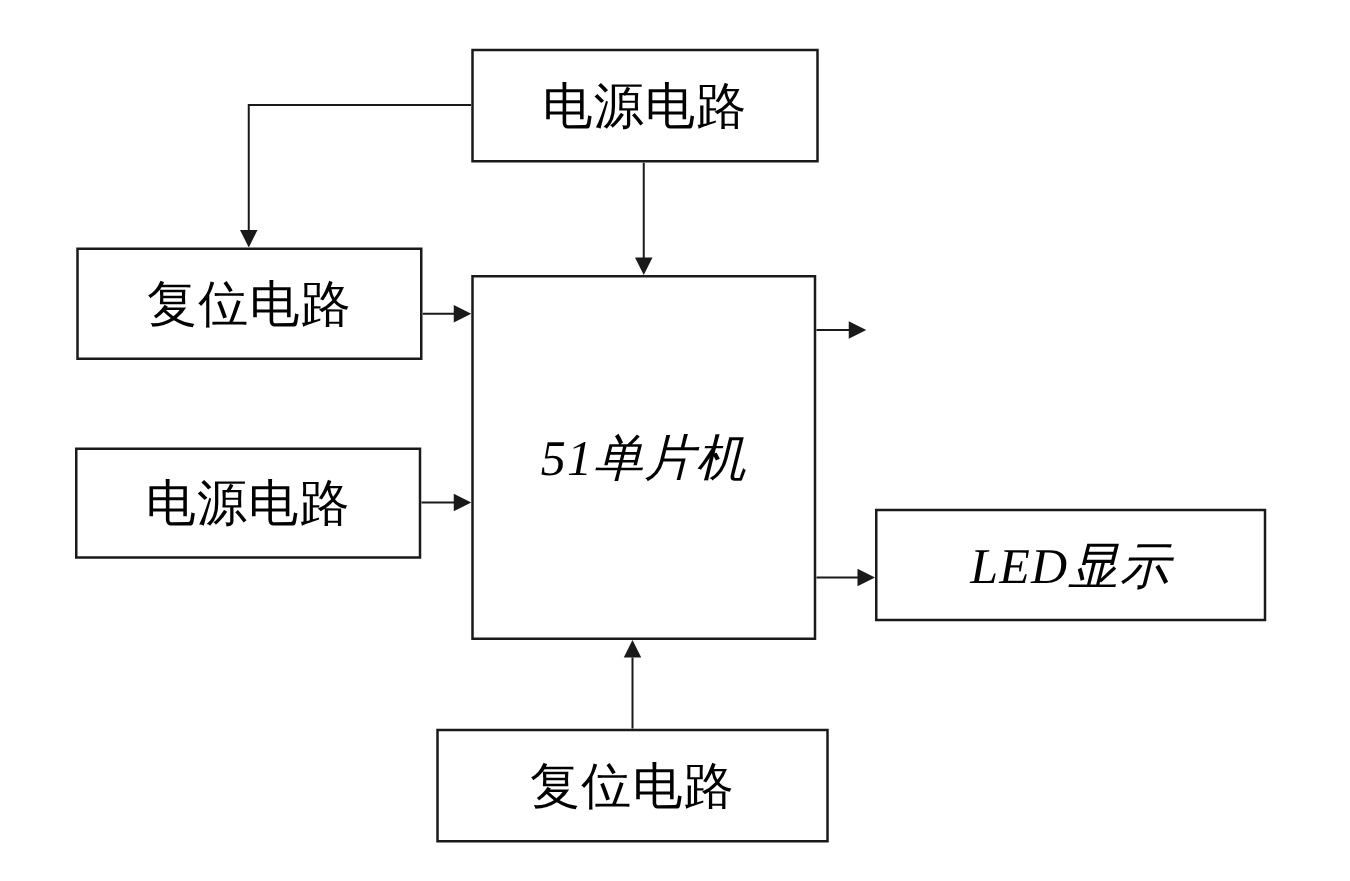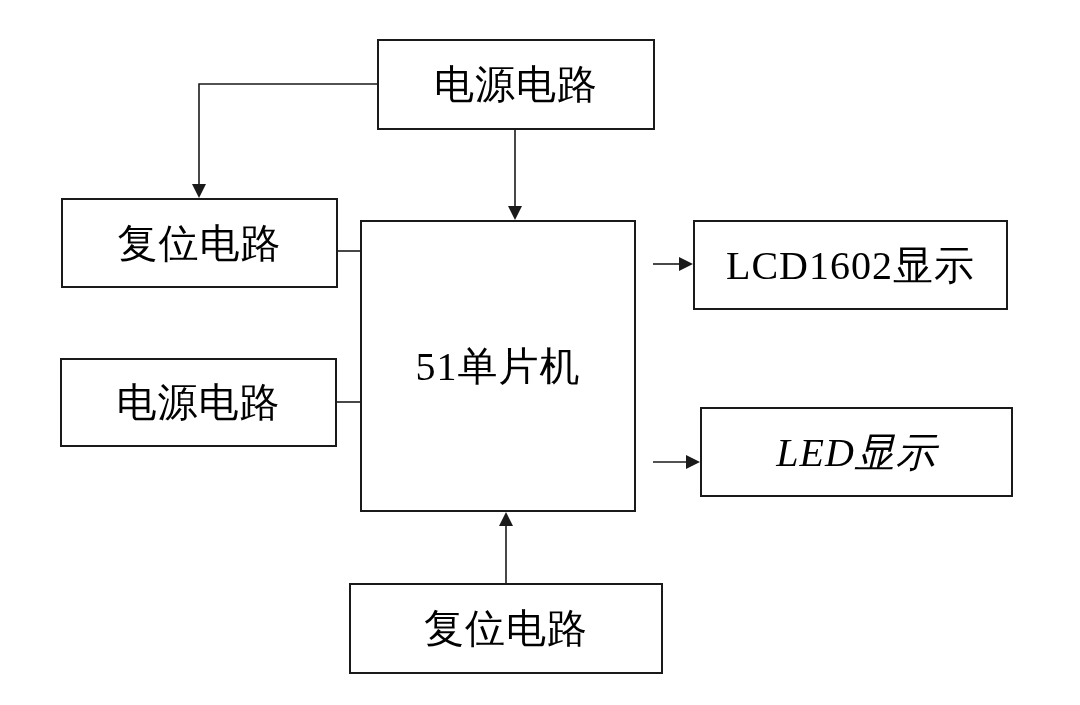--- a/index.html
+++ b/index.html
@@ -24,21 +24,21 @@
     align-items: center;
     justify-content: center;
     font-size: 40px;
     color: #000000;
     white-space: nowrap;
     letter-spacing: 1px;
   }
   .node-power   { left: 377px; top: 39px;  width: 278px; height: 91px; }
   .node-reset   { left: 61px;  top: 198px; width: 277px; height: 90px; }
   .node-crystal { left: 60px;  top: 358px; width: 277px; height: 89px; }
-  .node-mcu     { left: 360px; top: 220px; width: 276px; height: 292px; }
+  .node-mcu     { left: 377px; top: 220px; width: 276px; height: 292px; font-style: italic; }
   .node-lcd     { left: 693px; top: 220px; width: 315px; height: 90px; }
   .node-led     { left: 700px; top: 407px; width: 313px; height: 90px; font-style: italic; }
   .node-keys    { left: 349px; top: 583px; width: 314px; height: 91px; }
   .wires {
     position: absolute;
     left: 0; top: 0;
     width: 1080px;
     height: 705px;
     pointer-events: none;
   }
@@ -78,23 +78,20 @@
   </div>
 
   <div class="node node-crystal">
     <span>电源电路</span>
   </div>
 
   <div class="node node-mcu">
     <span>51单片机</span>
   </div>
 
-  <div class="node node-lcd">
-    <span>LCD1602显示</span>
-  </div>
 
   <div class="node node-led">
     <span>LED显示</span>
   </div>
 
   <div class="node node-keys">
     <span>复位电路</span>
   </div>
 
 </div>

